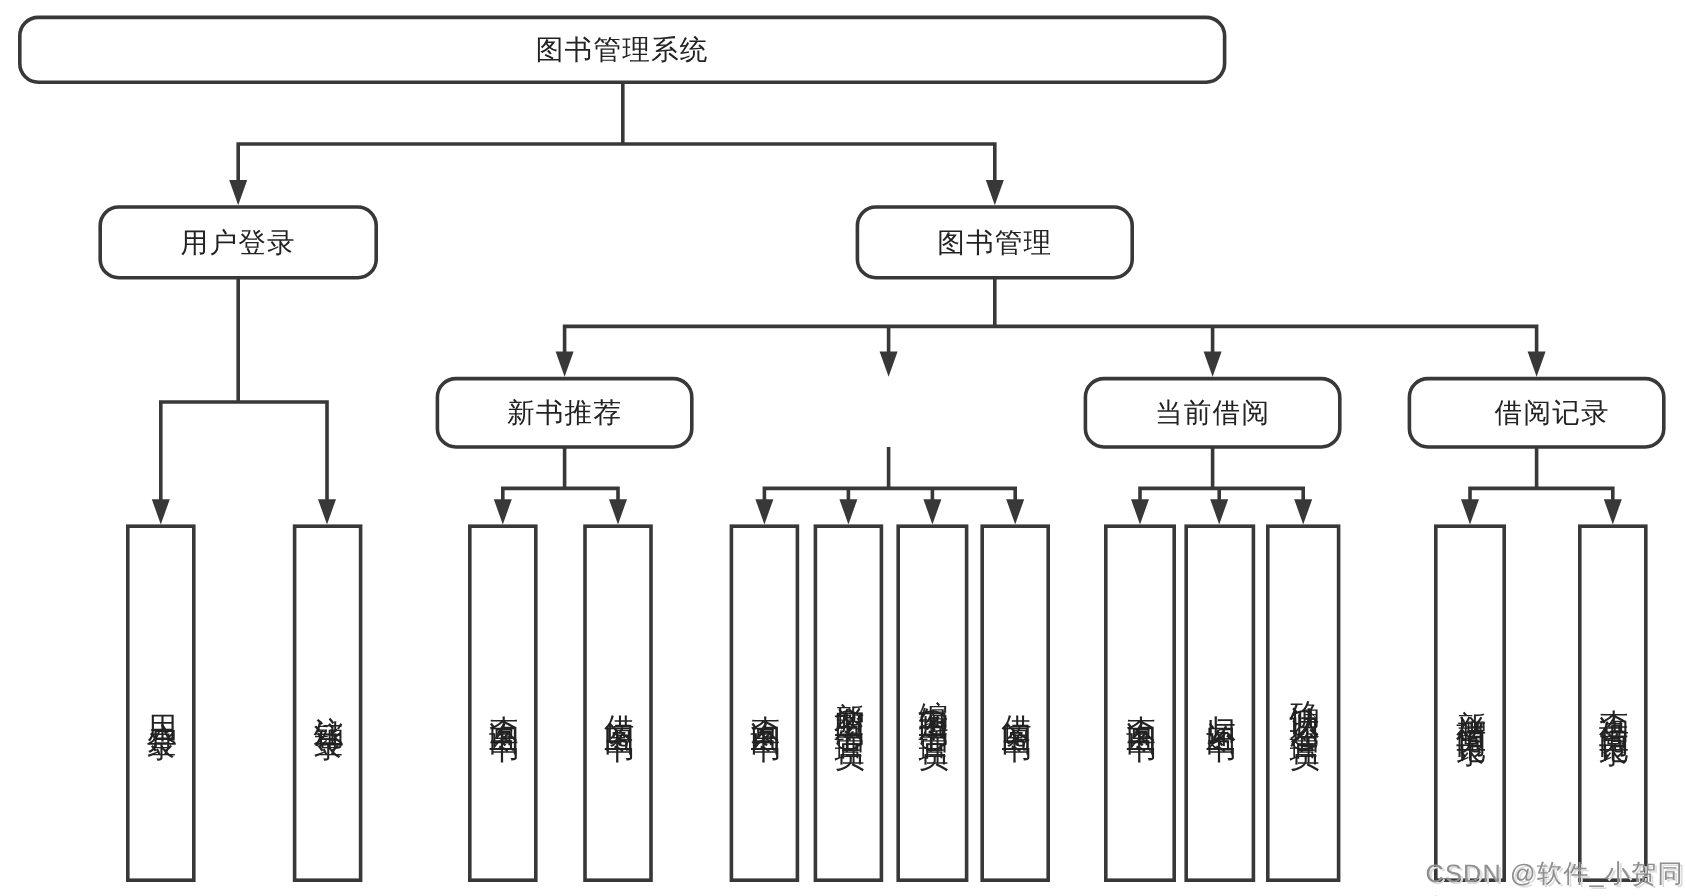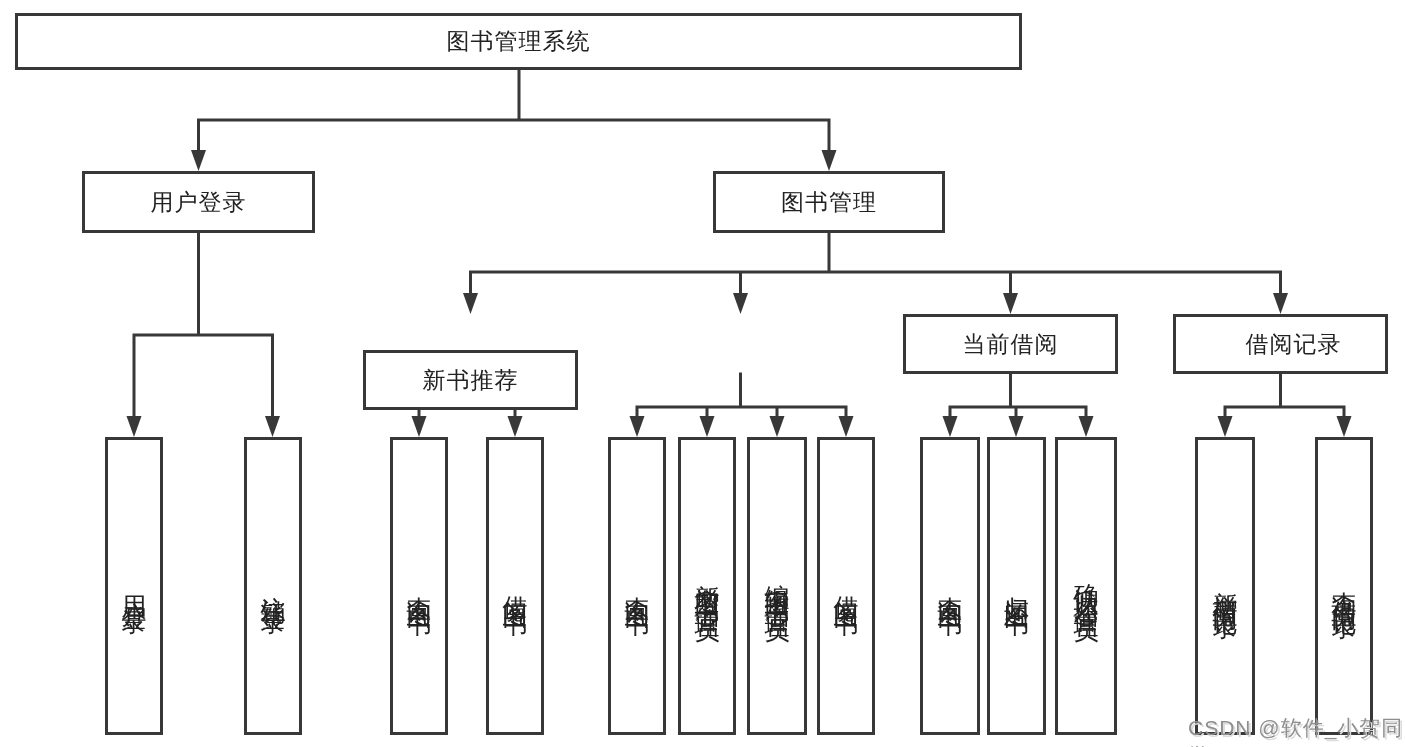--- a/index.html
+++ b/index.html
@@ -18,21 +18,21 @@
   #connectors path{stroke:var(--line-color);stroke-width:3;fill:none;stroke-linecap:square;}
   #connectors polygon{fill:var(--line-color);stroke:none;}
   .node{
     position:absolute;box-sizing:border-box;z-index:2;
     background:var(--box-fill);
     border:3px solid var(--line-color);
     color:var(--text-color);
     display:flex;align-items:center;justify-content:center;
     white-space:nowrap;
   }
-  .box-h{font-size:23px;letter-spacing:1px;}
+  .box-h{font-size:23px;letter-spacing:1px;border-radius:17px;}
   .box-v{
     writing-mode:vertical-rl;
     font-size:25px;letter-spacing:5px;line-height:1;
     white-space:normal;
   }
   .watermark{
     position:absolute;z-index:3;
     color:var(--watermark-color);
     font-size:21px;letter-spacing:1px;
     text-shadow:2px 2px 0 #dcdcdc;
@@ -74,21 +74,21 @@
       <polygon points="1217.5,416 1232.5,416 1225,437"></polygon>
       <polygon points="1336.5,416 1351.5,416 1344,437"></polygon>
     </g>
   </svg>
 
   <div class="node box-h" style="left:15px;top:13px;width:1007px;height:57px;">图书管理系统</div>
 
   <div class="node box-h" style="left:82px;top:171px;width:233px;height:62px;">用户登录</div>
   <div class="node box-h" style="left:713px;top:171px;width:232px;height:62px;">图书管理</div>
 
-  <div class="node box-h" style="left:363px;top:314px;width:215px;height:60px;margin-top:36px;">新书推荐</div>
+  <div class="node box-h" style="left:363px;top:314px;width:215px;height:60px;">新书推荐</div>
   <div class="node box-h" style="left:903px;top:314px;width:215px;height:60px;">当前借阅</div>
   <div class="node box-h" style="left:1173px;top:314px;width:215px;height:60px;padding-left:26px;">借阅记录</div>
 
   <div class="node box-v" style="left:105px;top:437px;width:58px;height:298px;">用户登录</div>
   <div class="node box-v" style="left:244px;top:437px;width:58px;height:298px;">注销登录</div>
 
   <div class="node box-v" style="left:390px;top:437px;width:58px;height:298px;">查询图书</div>
   <div class="node box-v" style="left:486px;top:437px;width:58px;height:298px;">借阅图书</div>
 
   <div class="node box-v" style="left:608px;top:437px;width:58px;height:298px;">查询图书</div>

